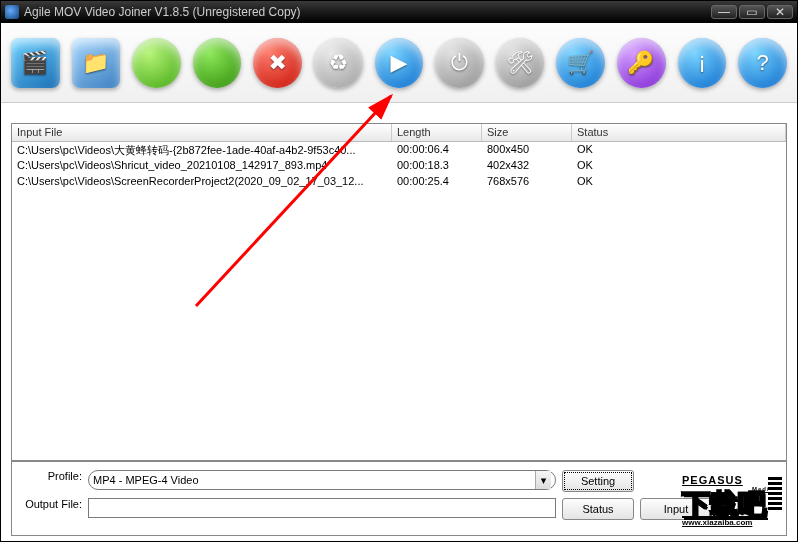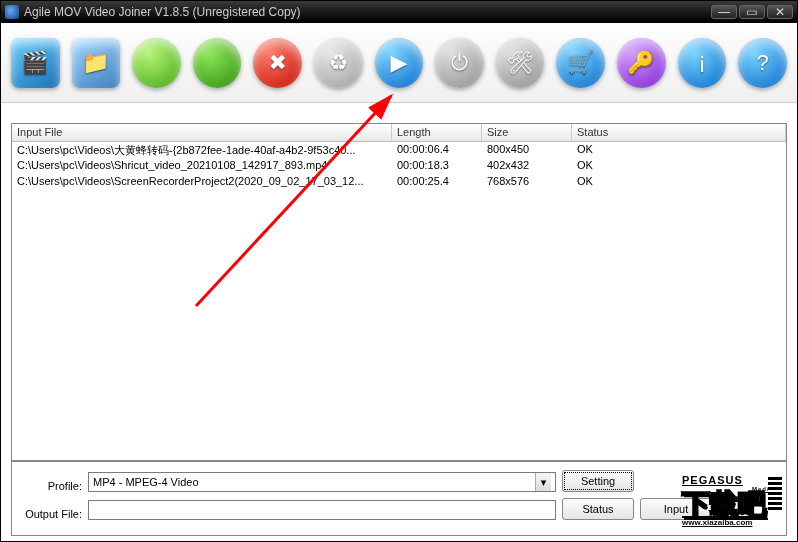--- a/index.html
+++ b/index.html
@@ -95,30 +95,30 @@
 .row .col-len { width: 90px; }
 .row .col-size { width: 90px; }
 .row .col-status { flex: 1; }
 .bottompanel {
   position: absolute;
   bottom: 5px; left: 10px; right: 10px;
   height: 75px;
   border: 1px solid #888;
   padding: 8px 10px;
 }
-.formrow { display: flex; align-items: flex-end; margin-bottom: 6px; gap: 6px; }
+.formrow { display: flex; align-items: flex-start; margin-bottom: 6px; gap: 6px; }
 .formrow label { width: 60px; text-align: right; font-size: 11px; }
 .combo, .txtinput {
   height: 20px;
   border: 1px solid #7a7a7a;
   background: #fff;
   padding: 0 4px;
   font-size: 11px;
 }
-.combo { width: 468px; display: flex; align-items: center; justify-content: space-between; }
+.combo { width: 468px; display: flex; align-items: center; justify-content: space-between; border-radius: 10px; }
 .combo .arrow { width: 16px; text-align: center; background: linear-gradient(#f5f5f5,#ddd); border-left: 1px solid #aaa; height: 18px; line-height: 18px; }
 .txtinput { width: 468px; }
 .btn {
   width: 72px; height: 22px;
   background: linear-gradient(#fdfdfd,#e4e4e4);
   border: 1px solid #888;
   border-radius: 3px;
   font-size: 11px;
   cursor: pointer;
   display: flex; align-items: center; justify-content: center;

